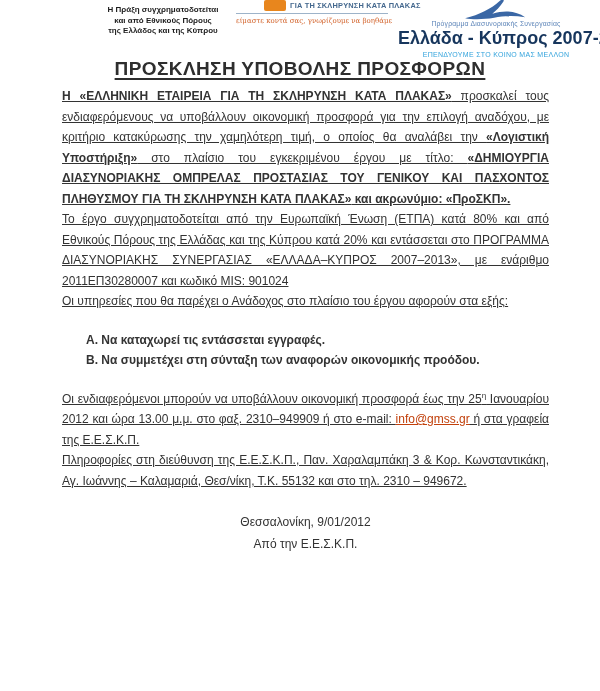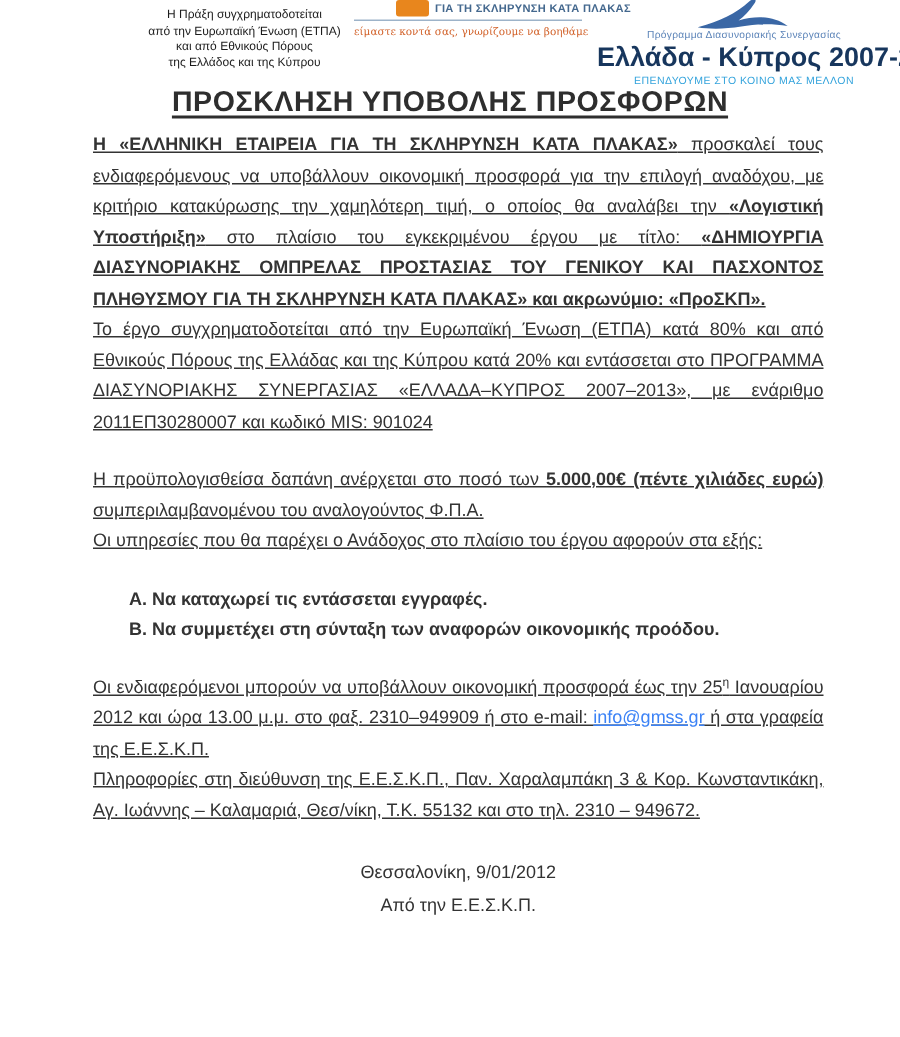--- a/index.html
+++ b/index.html
@@ -5,21 +5,21 @@
   * { margin:0; padding:0; box-sizing:border-box; }
   html,body { background:#ffffff; }
   .page {
     position:relative; width:600px; height:691px; background:#ffffff;
     font-family:"Liberation Sans","DejaVu Sans",sans-serif; color:#333333; overflow:hidden;
   }
   
   .hdr { position:absolute; top:0; left:0; width:600px; height:58px; }
   .h-left {
     position:absolute; left:84px; top:5px; width:158px;
-    font-size:8px; line-height:10.5px; font-weight:normal; text-align:center; color:#1c1c1c;
+    font-size:8px; line-height:10.5px; font-weight:bold; text-align:center; color:#1c1c1c;
   }
   .h-center { position:absolute; left:236px; top:0; width:152px; }
   .org-row { display:flex; align-items:center; gap:4px;padding-left:28px; }
   .org-icon { width:22px; height:11px; background:#e8861d; border-radius:2px; flex:0 0 auto; }
   .org-text { font-size:7.4px; font-weight:bold; color:#44688e; letter-spacing:.2px; white-space:nowrap; }
   .org-rule { height:1px; background:#9db3c9; margin-top:2px; }
   .org-tagline {
     margin-top:3px; font-size:7px; color:#d2622a;
     font-family:"DejaVu Serif","Liberation Serif",serif; white-space:nowrap;
   }
@@ -36,35 +36,34 @@
     letter-spacing:.4px;
   }
   
   .bodytext {
     position:absolute; top:86px; left:62px; width:487px;
     font-size:12px; line-height:20.5px; text-align:justify;
   }
   .para { margin:0;text-decoration:underline; }
   .gap { margin-top:18px; }
   .b { font-weight:bold; }
-  a.link { color:#3b82f6; text-decoration:underline; cursor:pointer; }
+  a.link { color:#c2410c; text-decoration:underline; cursor:pointer; }
   sup { font-size:8px; line-height:0; vertical-align:super; }
   .list { margin-top:18px; padding-left:24px; }
   .list-item { font-weight:bold; text-align:left; line-height:20.5px; }
   .closing { margin-top:20px; text-align:center; line-height:22px; }
 </style>
 </head>
 <body>
 
 <div class="page">
 
   <div class="hdr">
     <div class="h-left">
       <div>Η Πράξη συγχρηματοδοτείται</div>
-      <div>από την Ευρωπαϊκή Ένωση (ΕΤΠΑ)</div>
       <div>και από Εθνικούς Πόρους</div>
       <div>της Ελλάδος και της Κύπρου</div>
     </div>
 
     <div class="h-center">
       <div class="org-row">
         <span class="org-icon"></span>
         <span class="org-text">ΓΙΑ ΤΗ ΣΚΛΗΡΥΝΣΗ ΚΑΤΑ ΠΛΑΚΑΣ</span>
       </div>
       <div class="org-rule"></div>
@@ -79,21 +78,20 @@
       <div class="prog-title">Ελλάδα - Κύπρος 2007-2013</div>
       <div class="prog-slogan">ΕΠΕΝΔΥΟΥΜΕ ΣΤΟ ΚΟΙΝΟ ΜΑΣ ΜΕΛΛΟΝ</div>
     </div>
   </div>
 
   <h1 class="title">ΠΡΟΣΚΛΗΣΗ ΥΠΟΒΟΛΗΣ ΠΡΟΣΦΟΡΩΝ</h1>
 
   <div class="bodytext">
     <p class="para"><span class="b">Η «ΕΛΛΗΝΙΚΗ ΕΤΑΙΡΕΙΑ ΓΙΑ ΤΗ ΣΚΛΗΡΥΝΣΗ ΚΑΤΑ ΠΛΑΚΑΣ»</span><span> προσκαλεί τους ενδιαφερόμενους να υποβάλλουν οικονομική προσφορά για την επιλογή αναδόχου, με κριτήριο κατακύρωσης την χαμηλότερη τιμή, ο οποίος θα αναλάβει την </span><span class="b">«Λογιστική Υποστήριξη»</span><span> στο πλαίσιο του εγκεκριμένου έργου με τίτλο: </span><span class="b">«ΔΗΜΙΟΥΡΓΙΑ ΔΙΑΣΥΝΟΡΙΑΚΗΣ ΟΜΠΡΕΛΑΣ ΠΡΟΣΤΑΣΙΑΣ ΤΟΥ ΓΕΝΙΚΟΥ ΚΑΙ ΠΑΣΧΟΝΤΟΣ ΠΛΗΘΥΣΜΟΥ ΓΙΑ ΤΗ ΣΚΛΗΡΥΝΣΗ ΚΑΤΑ ΠΛΑΚΑΣ»</span><span class="b"> και ακρωνύμιο: «ΠροΣΚΠ».</span></p>
     <p class="para"><span>Το έργο συγχρηματοδοτείται από την Ευρωπαϊκή Ένωση (ΕΤΠΑ) κατά 80% και από Εθνικούς Πόρους της Ελλάδας και της Κύπρου κατά 20% και εντάσσεται στο ΠΡΟΓΡΑΜΜΑ ΔΙΑΣΥΝΟΡΙΑΚΗΣ ΣΥΝΕΡΓΑΣΙΑΣ «ΕΛΛΑΔΑ–ΚΥΠΡΟΣ 2007–2013», με ενάριθμο 2011ΕΠ30280007 και κωδικό MIS: 901024</span></p>
-    <p class="para gap"><span>Η προϋπολογισθείσα δαπάνη ανέρχεται στο ποσό των </span><span class="b">5.000,00€ (πέντε χιλιάδες ευρώ)</span><span> συμπεριλαμβανομένου του αναλογούντος Φ.Π.Α.</span></p>
     <p class="para"><span>Οι υπηρεσίες που θα παρέχει ο Ανάδοχος στο πλαίσιο του έργου αφορούν στα εξής:</span></p>
 
     <div class="list">
       <div class="list-item">Α. Να καταχωρεί τις εντάσσεται εγγραφές.</div>
       <div class="list-item">Β. Να συμμετέχει στη σύνταξη των αναφορών οικονομικής προόδου.</div>
     </div>
 
     <p class="para gap"><span>Οι ενδιαφερόμενοι μπορούν να υποβάλλουν οικονομική προσφορά έως την 25</span><sup>η</sup><span> Ιανουαρίου 2012 και ώρα 13.00 μ.μ. στο φαξ. 2310–949909 ή στο e-mail: </span><a href="#" class="link">info@gmss.gr</a><span> ή στα γραφεία της Ε.Ε.Σ.Κ.Π.</span></p>
     <p class="para"><span>Πληροφορίες στη διεύθυνση της Ε.Ε.Σ.Κ.Π., Παν. Χαραλαμπάκη 3 &amp; Κορ. Κωνσταντικάκη, Αγ. Ιωάννης – Καλαμαριά, Θεσ/νίκη, Τ.Κ. 55132 και στο τηλ. 2310 – 949672.</span></p>
 

